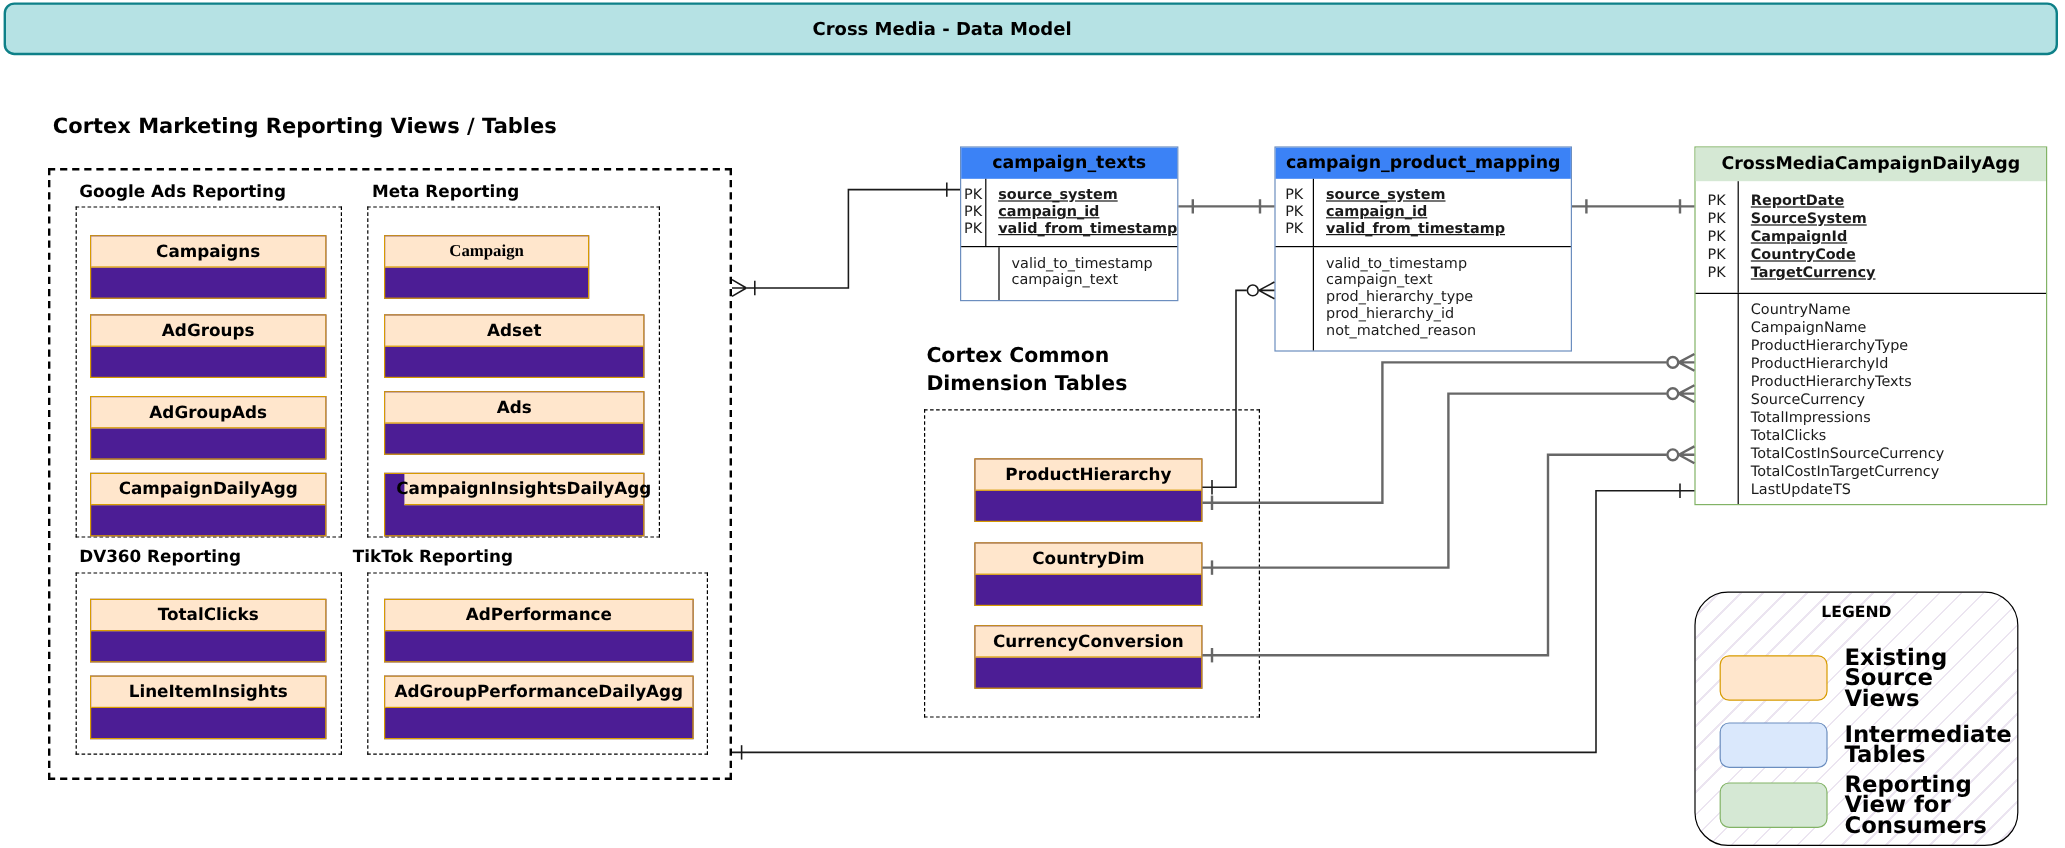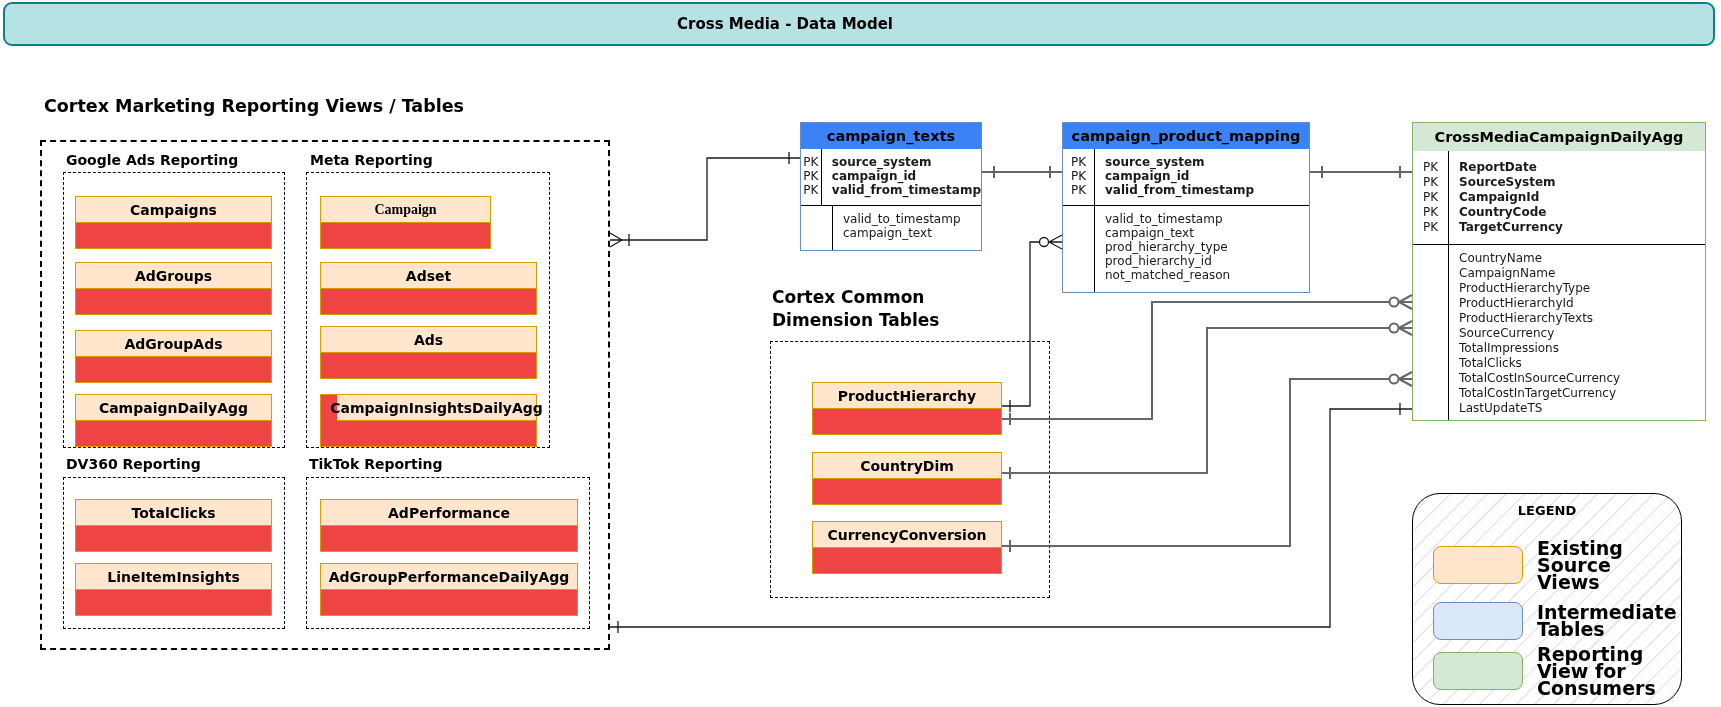--- a/index.html
+++ b/index.html
@@ -16,41 +16,41 @@
   
   .h-marketing{position:absolute;left:44px;top:96px;font-size:17.5px;font-weight:bold;}
   .h-common{position:absolute;left:772px;top:286px;font-size:17px;font-weight:bold;line-height:23px;}
 
   
   .dashed{position:absolute;border:2px dashed #000;box-sizing:border-box;}
   .dashed.thin{border-width:1.6px;}
   .group-label{position:absolute;font-size:14px;font-weight:bold;}
 
   
-  .item{position:absolute;border:1px solid #d79b00;box-sizing:border-box;background:#ef4444;}
+  .item{position:absolute;border:1px solid #d79b00;box-sizing:border-box;background:#4c1d95;}
   .item-head{height:26px;background:#ffe6cc;border-bottom:1px solid #d79b00;
     display:flex;align-items:center;justify-content:center;
     font-weight:bold;font-size:14px;box-sizing:border-box;}
   .item-body{height:25px;}
 
   
   .ertable{position:absolute;box-sizing:border-box;background:#fff;}
   .ertable.blue{border:1px solid #6c8ebf;}
   .ertable.green{border:1px solid #82b366;}
   .er-head{display:flex;align-items:center;justify-content:center;font-weight:bold;font-size:14.5px;box-sizing:border-box;}
   .blue .er-head{background:#3b82f6;height:26px;}
   .green .er-head{background:#d5e8d4;height:28px;}
   .er-sec{display:flex;box-sizing:border-box;}
   .er-attrsec{border-top:1px solid #000;}
   .er-col{box-sizing:border-box;border-right:1px solid #000;display:flex;flex-direction:column;
     align-items:center;padding-top:6px;font-size:12px;color:#1a1a1a;}
   .er-fields{flex:1;display:flex;flex-direction:column;padding:6px 0 0 10px;font-size:12px;color:#1a1a1a;}
   .rw14 .er-col div,.rw14 .er-fields div{height:14px;line-height:14px;}
   .rw15 .er-col div,.rw15 .er-fields div{height:15px;line-height:15px;}
-  .pkfield{font-weight:bold;}
+  .pkfield{font-weight:bold;text-decoration:underline;}
 
   
   .legend{position:absolute;left:1412px;top:493px;width:270px;height:212px;
     border:1.6px solid #000;border-radius:28px;box-sizing:border-box;background:
     repeating-linear-gradient(135deg, rgba(167,136,189,0.22) 0px, rgba(167,136,189,0.22) 1.5px, transparent 1.5px, transparent 13px);}
   .legend-title{position:absolute;left:0;right:0;top:9px;text-align:center;font-weight:bold;font-size:13px;}
   .swatch{position:absolute;left:20px;width:90px;height:38px;border-radius:8px;box-sizing:border-box;}
   .sw-orange{background:#ffe6cc;border:1.6px solid #d79b00;}
   .sw-blue{background:#dae8fc;border:1.6px solid #6c8ebf;}
   .sw-green{background:#d5e8d4;border:1.6px solid #82b366;}
@@ -119,21 +119,21 @@
   <div class="dashed thin" style="left:63px;top:477px;width:222px;height:152px;"></div>
   <div class="item" style="left:75px;top:499px;width:197px;">
     <div class="item-head">TotalClicks</div>
       <div class="item-body"></div>
   </div>
   <div class="item" style="left:75px;top:563px;width:197px;">
     <div class="item-head">LineItemInsights</div>
       <div class="item-body"></div>
   </div>
 
-  <div class="group-label" style="left:309px;top:456px;">TikTok Reporting</div>
+  <div class="group-label" style="left:294px;top:456px;">TikTok Reporting</div>
   <div class="dashed thin" style="left:306px;top:477px;width:284px;height:152px;"></div>
   <div class="item" style="left:320px;top:499px;width:258px;">
     <div class="item-head">AdPerformance</div>
       <div class="item-body"></div>
   </div>
   <div class="item" style="left:320px;top:563px;width:258px;">
     <div class="item-head">AdGroupPerformanceDailyAgg</div>
       <div class="item-body"></div>
   </div>
 

